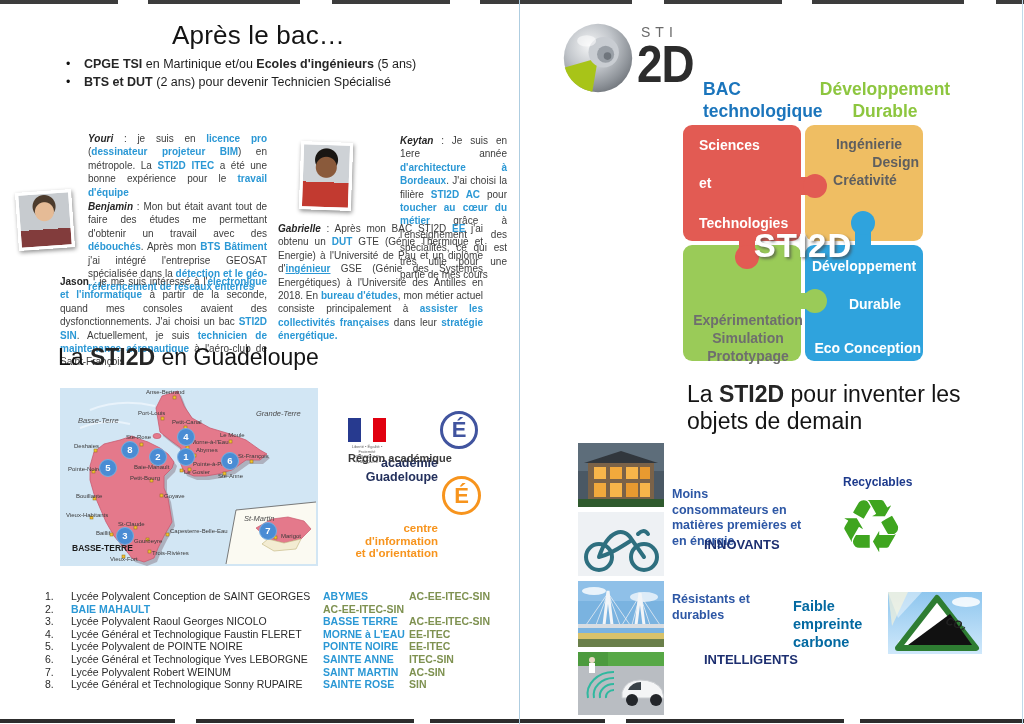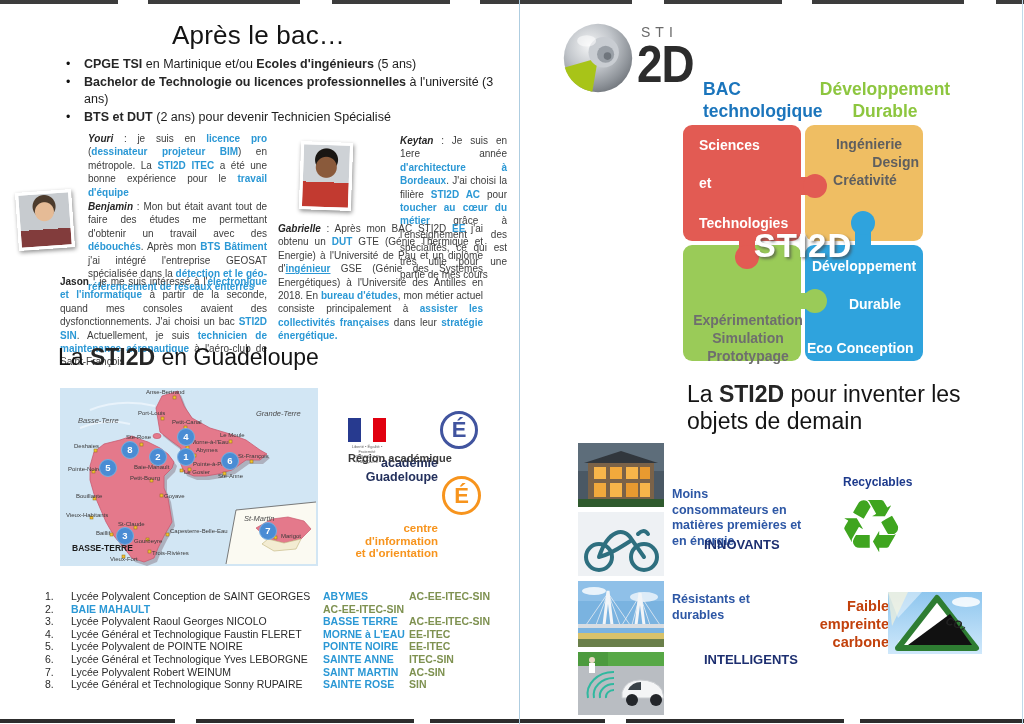--- a/index.html
+++ b/index.html
@@ -78,37 +78,36 @@
   .puz-center{position:absolute;left:50px;top:102px;width:140px;text-align:center;font-size:33px;font-weight:700;color:#fff;
     text-shadow:2px 2px 3px rgba(70,70,70,.65);letter-spacing:1px;}
   
   .h2-right{left:687px;top:381px;width:300px;font-size:23px;line-height:27px;color:#141414;}
   .strip{left:578px;top:443px;width:86px;}
   .strip > div{width:86px;margin-bottom:1px;}
   .obj-label{position:absolute;font-weight:700;color:#2d57a5;font-size:12.5px;line-height:15.5px;}
   .obj-caps{position:absolute;font-weight:700;color:#1d2f70;font-size:13px;padding-left:32px;}
   .recyclables{left:843px;top:475px;font-size:12px;font-weight:700;color:#1d3a8c;}
   .recycle-glyph{left:838px;top:486px;font-family:"DejaVu Sans",sans-serif;font-size:74px;color:#3fa51f;line-height:80px;}
-  .faible{left:793px;top:597px;width:96px;text-align:right;font-weight:700;font-size:14.5px;line-height:18px;color:#c2410c;}
+  .faible{left:793px;top:597px;width:96px;text-align:left;font-weight:700;font-size:14.5px;line-height:18px;color:#0369a1;}
 </style>
 </head>
 <body>
 
 <div class="sheet">
 
   <div class="abs artifact-top"></div>
   <div class="abs artifact-bottom"></div>
   <div class="abs gutter"></div>
   <div class="abs right-edge"></div>
 
   <div class="abs title-left">Après le bac…</div>
 
   <div class="abs bullets">
     <div class="bullet-item"><span class="b">CPGE TSI</span><span> en Martinique et/ou </span><span class="b">Ecoles d'ingénieurs</span><span> (5 ans)</span></div>
-    <div class="bullet-item"><span class="b">Bachelor de Technologie ou licences professionnelles</span><span> à l'université (3 ans)</span></div>
     <div class="bullet-item"><span class="b">BTS et DUT</span><span> (2 ans) pour devenir Technicien Spécialisé</span></div>
   </div>
 
   <div class="testi" style="left:88px;top:120px;width:179px;"><span class="bi">Youri</span><span> : je suis en </span><span class="hl">licence pro</span><span> (</span><span class="hl">dessinateur projeteur BIM</span><span>) en métropole. La </span><span class="hl">STI2D ITEC</span><span> a été une bonne expérience pour le </span><span class="hl">travail d'équipe</span></div>
   <div class="photo photo-benjamin"></div>
   <div class="testi" style="left:88px;top:188px;width:179px;"><span class="bi">Benjamin</span><span> : Mon but était avant tout de faire des études me permettant d'obtenir un travail avec des </span><span class="hl">débouchés</span><span>. Après mon </span><span class="hl">BTS Bâtiment</span><span> j'ai intégré l'entreprise GEOSAT spécialisée dans la </span><span class="hl">détection et le  géo-référencement de réseaux enterrés</span></div>
   <div class="testi" style="left:60px;top:263px;width:207px;"><span class="b">Jason</span><span> : je me suis intéressé à l'</span><span class="hl">électronique et l'informatique</span><span> à partir de la seconde, quand mes consoles avaient des dysfonctionnements. J'ai choisi un bac </span><span class="hl">STI2D SIN</span><span>. Actuellement, je suis </span><span class="hl">technicien de maintenance aéronautique</span><span> à l'aéro-club de Saint-François</span></div>
   <div class="photo photo-keytan"></div>
   <div class="testi" style="left:400px;top:122px;width:107px;"><span class="bi">Keytan</span><span> : Je suis en 1ere année </span><span class="hl">d'architecture à Bordeaux</span><span>. J'ai choisi la filière </span><span class="hl">STI2D AC</span><span> pour </span><span class="hl">toucher au cœur du métier</span><span> grâce à l'enseignement des spécialités, ce qui est très utile pour une partie de mes cours</span></div>
   <div class="testi" style="left:278px;top:210px;width:205px;"><span class="bi">Gabrielle</span><span> : Après mon BAC STI2D </span><span class="hl">EE</span><span> j'ai obtenu un </span><span class="hl">DUT</span><span> GTE (Génie Thermique et Energie) à l'Université de Pau et un diplôme d'</span><span class="u">ingénieur</span><span> GSE (Génie des Systèmes Energétiques) à l'Université des Antilles en 2018. En </span><span class="hl">bureau d'études</span><span>, mon métier actuel consiste principalement à </span><span class="hl">assister les collectivités françaises</span><span> dans leur </span><span class="hl">stratégie énergétique.</span></div>
@@ -316,21 +315,21 @@
     <span class="puz-label puz-white" style="left:16px;top:50px;">et</span>
     <span class="puz-label puz-white" style="left:16px;top:90px;">Technologies</span>
     <span class="puz-label puz-gray" style="left:138px;top:11px;width:96px;text-align:center;">Ingénierie</span>
     <span class="puz-label puz-gray" style="left:160px;top:29px;width:76px;text-align:right;">Design</span>
     <span class="puz-label puz-gray" style="left:134px;top:47px;width:96px;text-align:center;">Créativité</span>
     <span class="puz-label puz-gray2" style="left:4px;top:187px;width:122px;text-align:center;">Expérimentation</span>
     <span class="puz-label puz-gray2" style="left:4px;top:205px;width:122px;text-align:center;">Simulation</span>
     <span class="puz-label puz-gray2" style="left:4px;top:223px;width:122px;text-align:center;">Prototypage</span>
     <span class="puz-label puz-white" style="left:124px;top:133px;width:114px;text-align:center;">Développement</span>
     <span class="puz-label puz-white" style="left:148px;top:171px;width:88px;text-align:center;">Durable</span>
-    <span class="puz-label puz-white" style="left:124px;top:215px;width:114px;text-align:left;">Eco Conception</span>
+    <span class="puz-label puz-white" style="left:124px;top:215px;width:114px;text-align:right;">Eco Conception</span>
     <span class="puz-center">STI2D</span>
   </div>
 
   <div class="abs h2-right"><span>La </span><span class="b">STI2D</span><span>  pour inventer les objets de demain</span></div>
 
   <div class="abs strip">
     <div>
       <svg width="86" height="64" viewBox="0 0 86 64">
         <rect width="86" height="64" fill="#4a5864"></rect>
         <rect width="86" height="28" fill="#5d6d7a"></rect>

